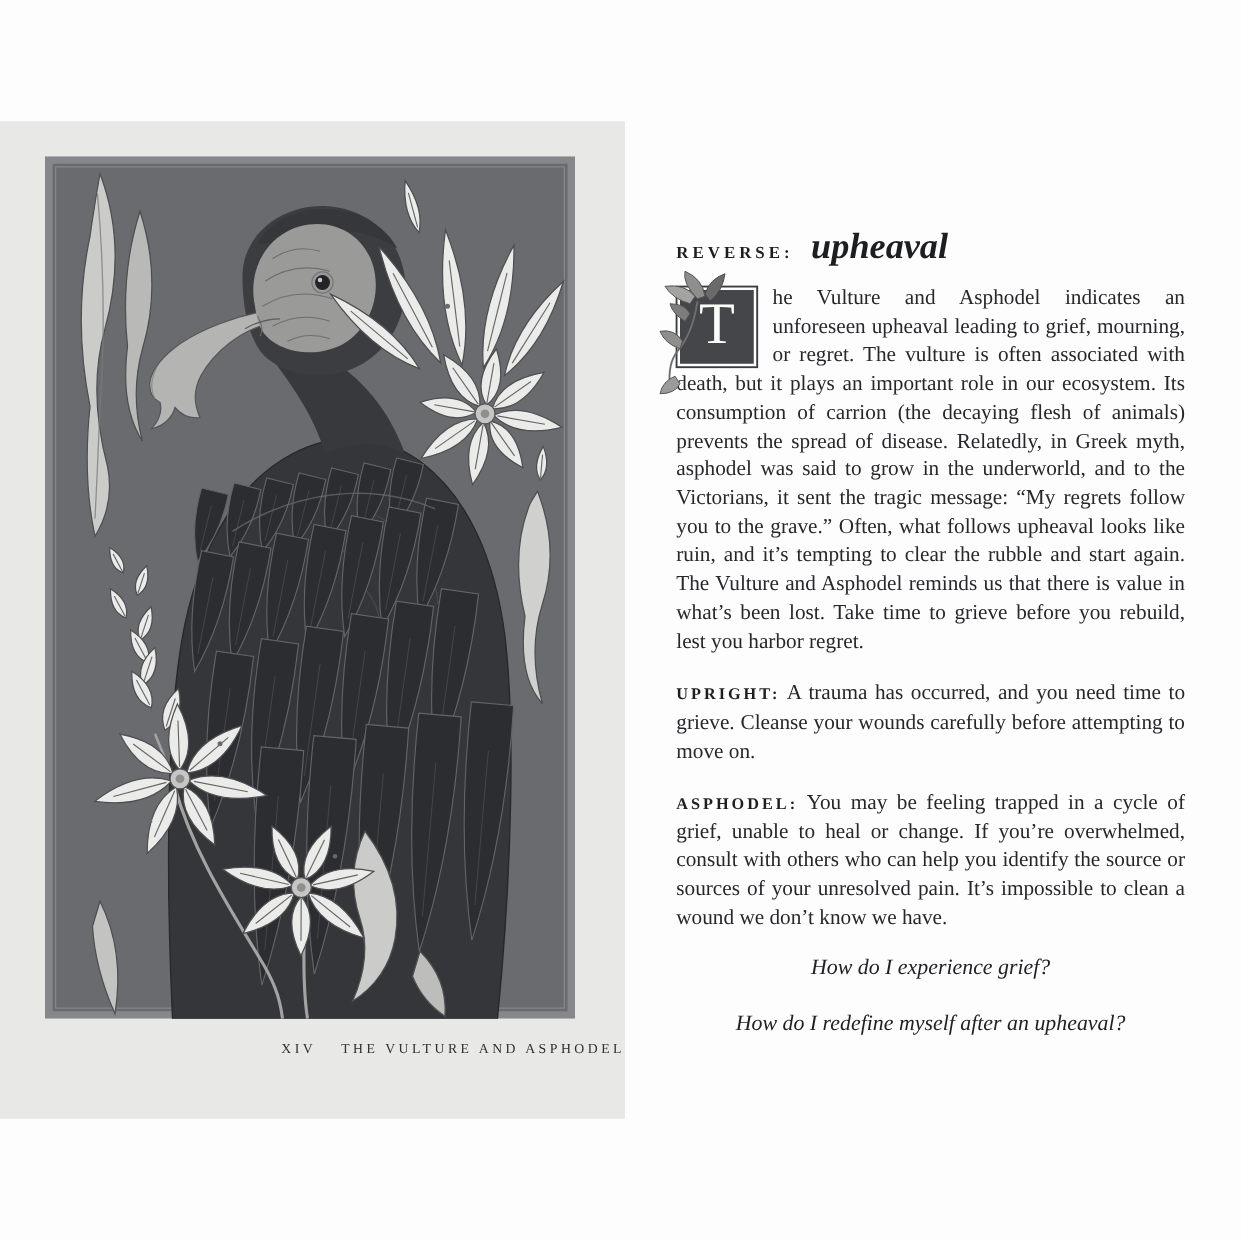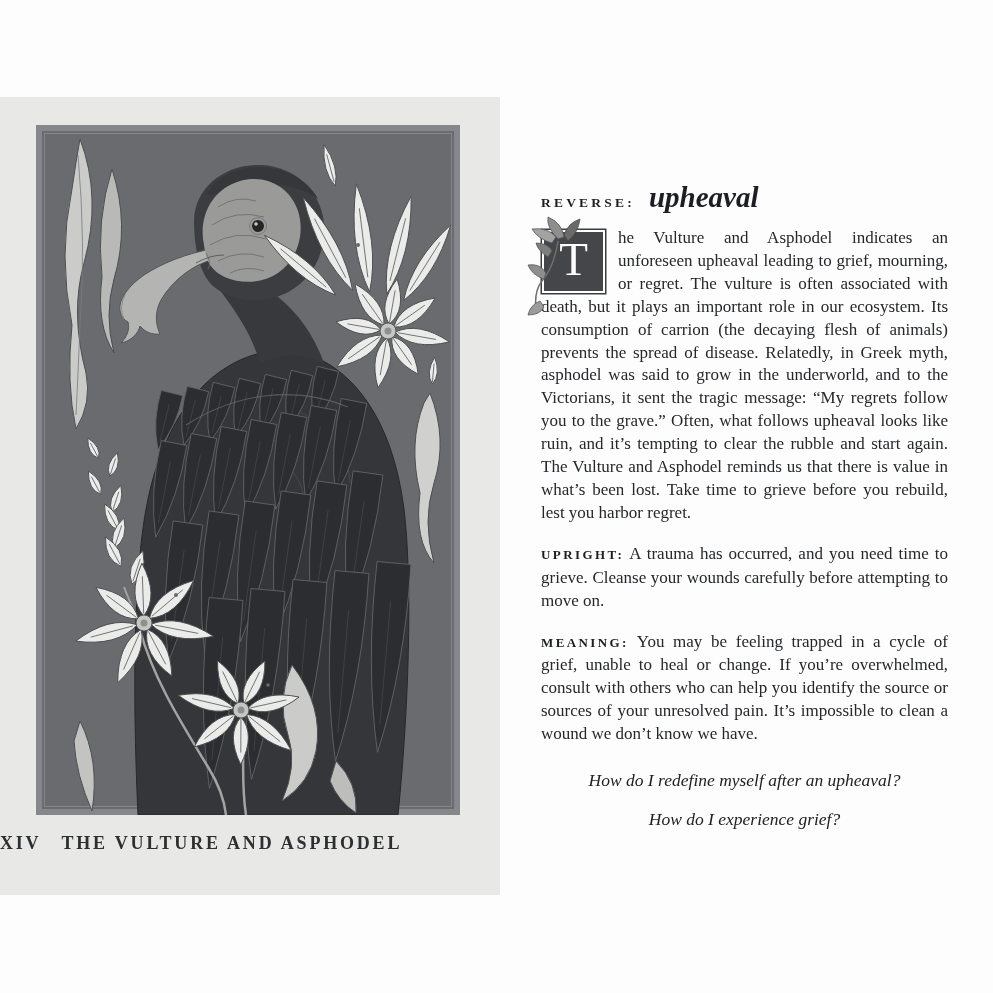--- a/index.html
+++ b/index.html
@@ -16,24 +16,24 @@
   .left-page{
     position:absolute;left:0;top:97px;width:500px;height:798px;
     background:#e8e8e7;
   }
   .card{
     position:absolute;left:36px;top:28px;width:424px;height:690px;
   }
   .card svg{display:block;width:424px;height:690px;}
   .caption{
     position:absolute;left:0;top:736px;width:500px;
-    text-align:left;
+    text-align:right;
     color:#2e2f31;
-    font-size:18px;
-    font-weight:bold;
+    font-size:11px;
+    font-weight:normal;
     letter-spacing:2.8px;
     white-space:nowrap;
   }
   .cap-num{margin-right:20px;}
 
   
   .right-col{
     position:absolute;left:541px;top:181px;width:407px;
     color:#26272b;
   }
@@ -315,21 +315,21 @@
         <span class="glyph">T</span>
       </span><span>he Vulture and Asphodel indicates an unforeseen upheaval leading to grief, mourning, or regret. The vulture is often associated with death, but it plays an important role in our ecosystem. Its consumption of carrion (the decaying flesh of animals) prevents the spread of disease. Relatedly, in Greek myth, asphodel was said to grow in the underworld, and to the Victorians, it sent the tragic message: “My regrets follow you to the grave.” Often, what follows upheaval looks like ruin, and it’s tempting to clear the rubble and start again. The Vulture and Asphodel reminds us that there is value in what’s been lost. Take time to grieve before you rebuild, lest you harbor regret.</span>
     </p>
 
     <p class="par">
       <span class="sc-label">UPRIGHT:</span>
       <span>A trauma has occurred, and you need time to grieve. Cleanse your wounds carefully before attempting to move on.</span>
     </p>
 
     <p class="par">
-      <span class="sc-label">MEANING:</span>
+      <span class="sc-label">ASPHODEL:</span>
       <span>You may be feeling trapped in a cycle of grief, unable to heal or change. If you’re overwhelmed, consult with others who can help you identify the source or sources of your unresolved pain. It’s impossible to clean a wound we don’t know we have.</span>
     </p>
 
+    <p class="question">How do I experience grief?</p>
     <p class="question q2">How do I redefine myself after an upheaval?</p>
-    <p class="question">How do I experience grief?</p>
 
   </div>
 </div>
 
 </body></html>

